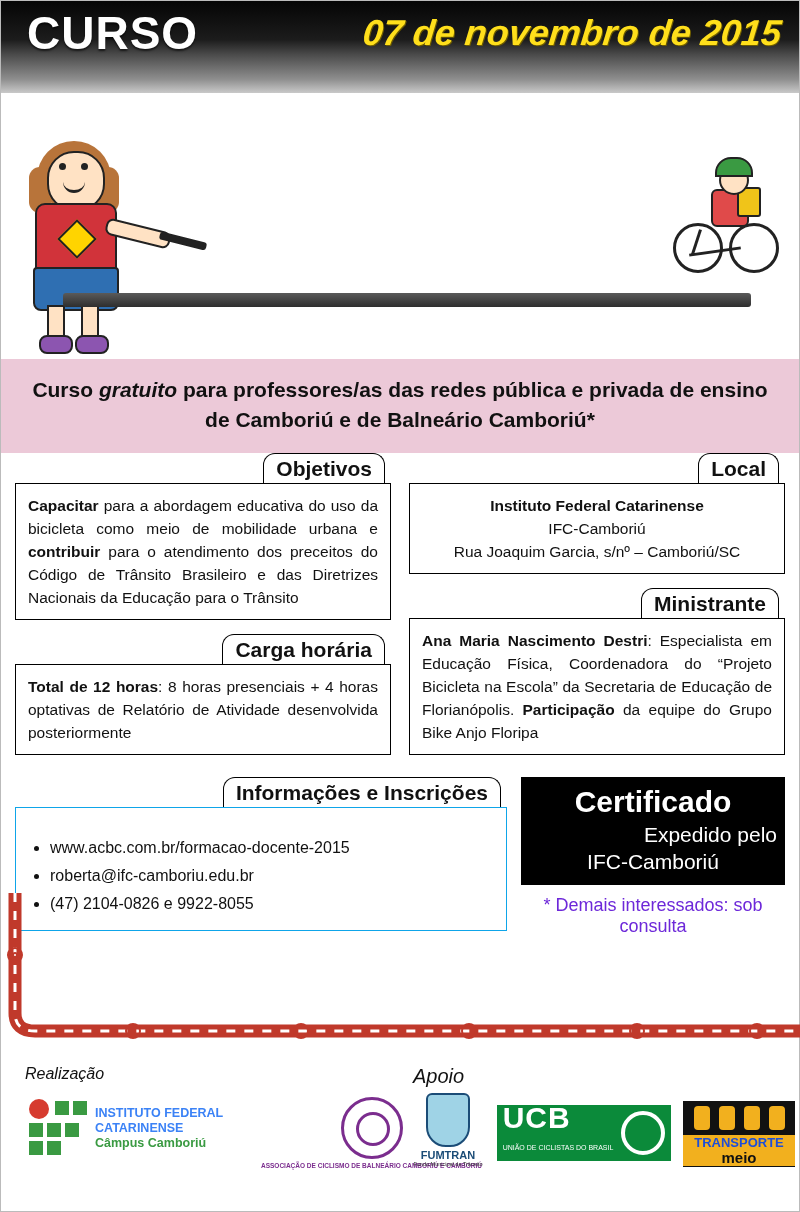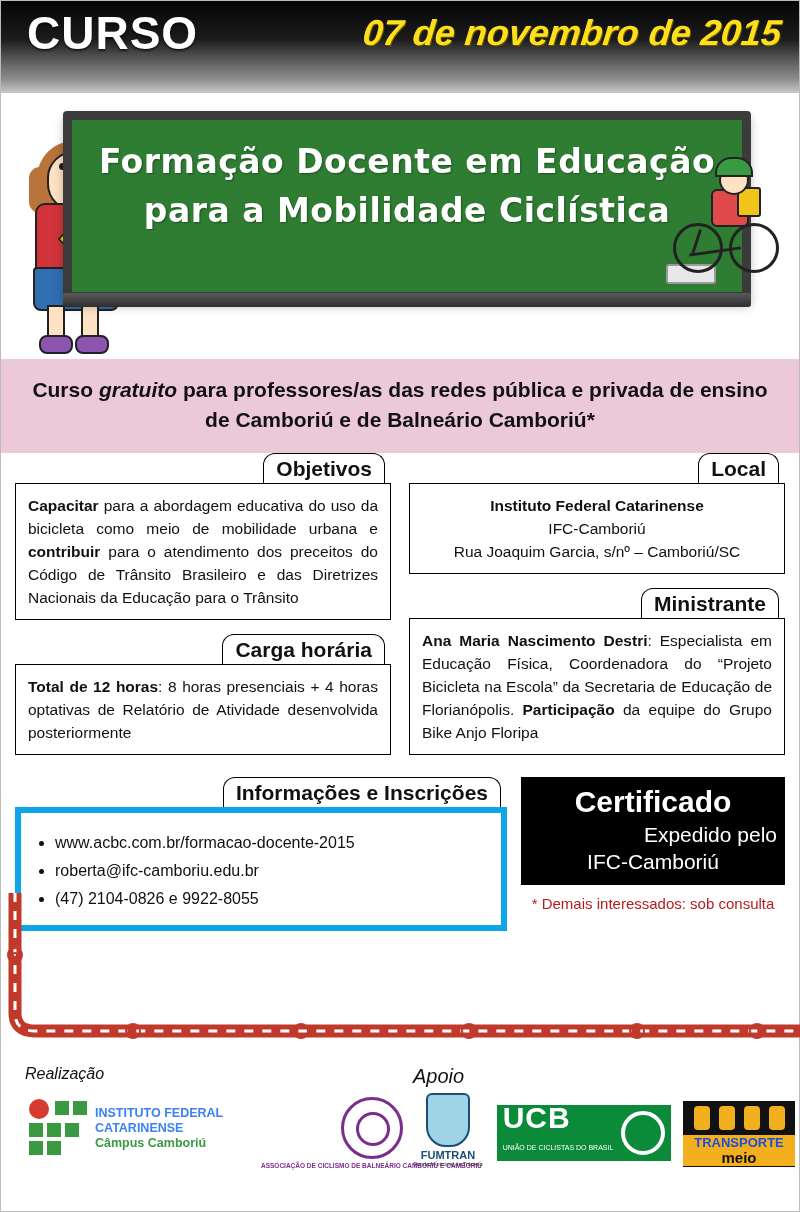--- a/index.html
+++ b/index.html
@@ -154,35 +154,35 @@
   }
   .box.center{text-align:center;}
   .box b{font-weight:bold;}
   .spacer{height:14px;}
 
   
   .lower{display:flex;gap:14px;margin-top:22px;align-items:flex-start;}
   .info-col{width:492px;}
   .cert-col{flex:1;}
   .info-box{
-    border:6px solid #0ea5e9;background:#fff;
-    padding:16px 12px 12px 12px;
+    border:1px solid #0ea5e9;background:#fff;
+    padding:26px 12px 12px 12px;
     font-size:16px;line-height:28px;
   }
   .info-box ul{margin:0;padding-left:22px;}
   .cert{
     background:#000;color:#fff;
     text-align:center;
     padding:6px 8px 10px 8px;
   }
   .cert .t1{font-size:30px;font-weight:bold;line-height:38px;}
   .cert .t2{font-size:21px;line-height:27px;text-align:right;}
   .cert .t3{font-size:21px;line-height:27px;}
   .note{
-    text-align:center;font-size:15px;margin-top:10px;color:#b91c1c;
+    text-align:center;font-size:18px;margin-top:10px;color:#6d28d9;
   }
 
   
   .road{
     position:absolute;left:0;top:892px;width:800px;height:180px;pointer-events:none;
   }
   .road svg{display:block;}
 
   
   .footer{
@@ -247,25 +247,20 @@
       <div class="t-badge"></div>
       <div class="t-skirt"></div>
       <div class="t-legL"></div>
       <div class="t-legR"></div>
       <div class="t-shoeL"></div>
       <div class="t-shoeR"></div>
       <div class="t-arm"></div>
       <div class="t-pointer"></div>
     </div>
 
-    <div class="board">
-      <div class="line1">Formação Docente em Educação</div>
-      <div class="line2">para a Mobilidade Ciclística</div>
-      <div class="eraser"></div>
-    </div>
     <div class="board-ledge"></div>
 
     <div class="cyclist">
       <div class="c-wheel l"></div>
       <div class="c-wheel r"></div>
       <div class="c-frame"></div>
       <div class="c-frame2"></div>
       <div class="c-torso"></div>
       <div class="c-bag"></div>
       <div class="c-head"></div>

